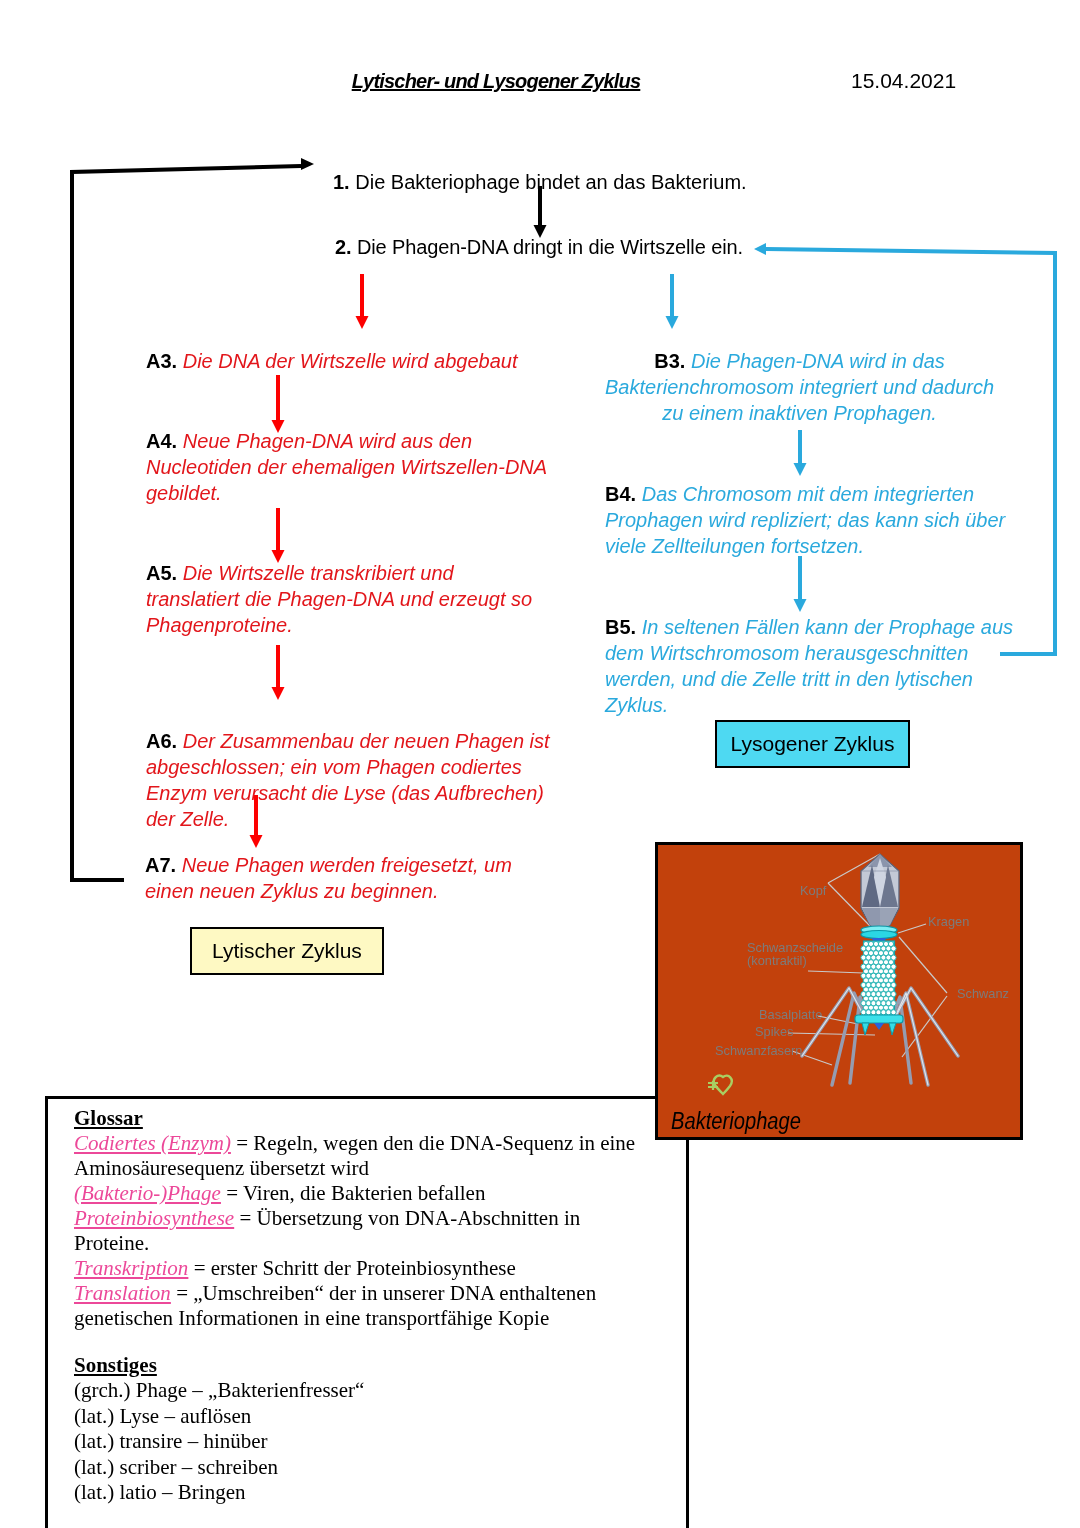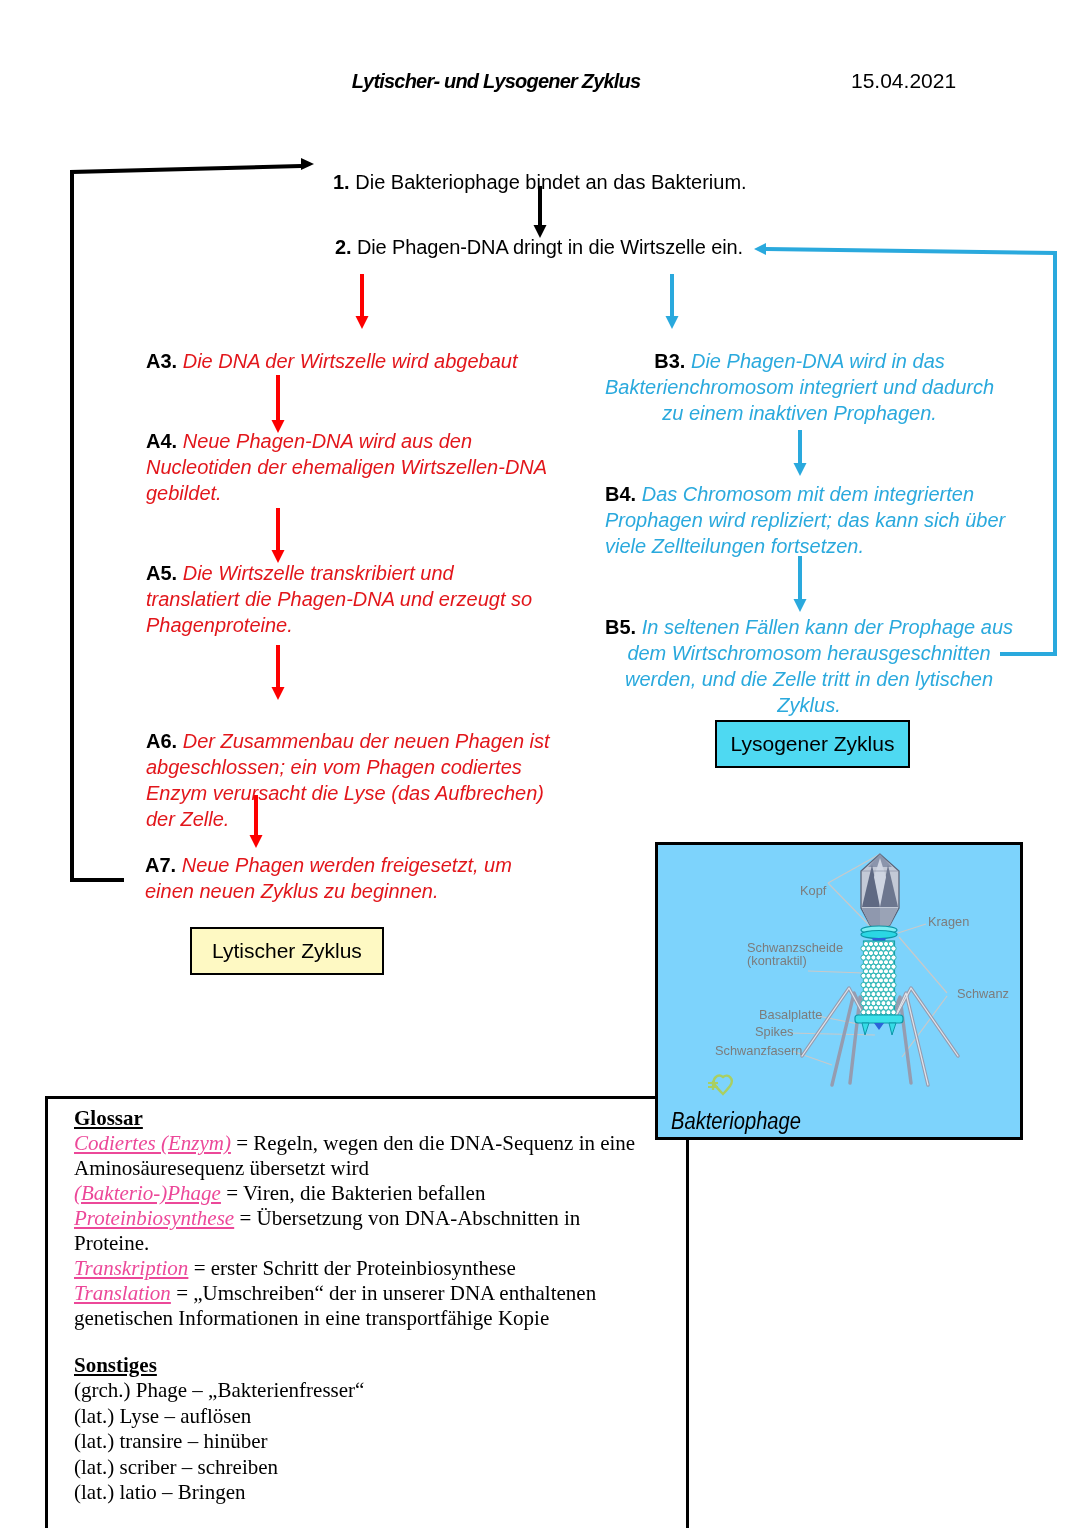--- a/index.html
+++ b/index.html
@@ -4,29 +4,29 @@
 <style>
   html,body{margin:0;padding:0;}
   body{width:1080px;height:1528px;position:relative;background:#fff;overflow:hidden;
        font-family:"Liberation Sans",sans-serif;}
   .abs{position:absolute;}
   .flow{font-size:20px;line-height:26px;color:#000;white-space:nowrap;}
   .red{color:#e2161b;font-style:italic;}
   .cyan{color:#2aa9dd;font-style:italic;}
   .num{font-weight:bold;color:#000;font-style:normal;}
   #title{left:0;top:68px;width:992px;text-align:center;font-size:20px;font-weight:bold;
-         font-style:italic;letter-spacing:-0.8px;line-height:26px;}
+         font-style:italic;text-decoration:underline;letter-spacing:-0.8px;line-height:26px;}
   #date{left:851px;top:68px;font-size:21px;line-height:26px;}
   .boxlabel{border:2px solid #000;text-align:center;font-size:21px;}
   #gloss{left:45px;top:1096px;width:644px;height:498px;border:3px solid #000;
          font-family:"Liberation Serif",serif;font-size:21px;line-height:25px;color:#000;
          box-sizing:border-box;padding:7px 0 0 26px;}
   .gterm{color:#ec4899;font-style:italic;text-decoration:underline;}
   .ghead{font-weight:bold;text-decoration:underline;display:inline-block;}
-  #fig{left:655px;top:842px;width:368px;height:298px;border:3px solid #000;background:#7dd3fc;
+  #fig{left:655px;top:842px;width:368px;height:298px;border:3px solid #000;background:#c2410c;
        box-sizing:border-box;}
 </style>
 </head>
 <body>
 
 <svg class="abs" style="left:0;top:0" width="1080" height="1528" viewBox="0 0 1080 1528">
   <polyline points="124,880 72,880 72,172 301,166" fill="none" stroke="#000" stroke-width="4"></polyline>
   <polygon points="314,164 301,158 301,170" fill="#000"></polygon>
   <line x1="540" y1="186" x2="540" y2="226" stroke="#000" stroke-width="4"></line>
   <polygon points="540,238 533.5,225 546.5,225" fill="#000"></polygon>
@@ -54,21 +54,21 @@
 <div class="abs flow" style="left:335px;top:234px;letter-spacing:-0.12px;"><span class="num">2.</span> Die Phagen-DNA dringt in die Wirtszelle ein.</div>
 
 <div class="abs flow red" style="left:146px;top:348px;"><span class="num">A3.</span> Die DNA der Wirtszelle wird abgebaut</div>
 <div class="abs flow red" style="left:146px;top:428px;"><span class="num">A4.</span> Neue Phagen-DNA wird aus den<br>Nucleotiden der ehemaligen Wirtszellen-DNA<br>gebildet.</div>
 <div class="abs flow red" style="left:146px;top:560px;"><span class="num">A5.</span> Die Wirtszelle transkribiert und<br>translatiert die Phagen-DNA und erzeugt so<br>Phagenproteine.</div>
 <div class="abs flow red" style="left:146px;top:728px;"><span class="num">A6.</span> Der Zusammenbau der neuen Phagen ist<br>abgeschlossen; ein vom Phagen codiertes<br>Enzym verursacht die Lyse (das Aufbrechen)<br>der Zelle.</div>
 <div class="abs flow red" style="left:145px;top:852px;"><span class="num">A7.</span> Neue Phagen werden freigesetzt, um<br>einen neuen Zyklus zu beginnen.</div>
 
 <div class="abs flow cyan" style="left:605px;top:348px;text-align:center;"><span class="num">B3.</span> Die Phagen-DNA wird in das<br>Bakterienchromosom integriert und dadurch<br>zu einem inaktiven Prophagen.</div>
 <div class="abs flow cyan" style="left:605px;top:481px;"><span class="num">B4.</span> Das Chromosom mit dem integrierten<br>Prophagen wird repliziert; das kann sich über<br>viele Zellteilungen fortsetzen.</div>
-<div class="abs flow cyan" style="left:605px;top:614px;text-align:center;"><span class="num">B5.</span> In seltenen Fällen kann der Prophage aus<br>dem Wirtschromosom herausgeschnitten<br>werden, und die Zelle tritt in den lytischen<br>Zyklus.</div>
+<div class="abs flow cyan" style="left:605px;top:614px;"><span class="num">B5.</span> In seltenen Fällen kann der Prophage aus<br>dem Wirtschromosom herausgeschnitten<br>werden, und die Zelle tritt in den lytischen<br>Zyklus.</div>
 
 <div class="abs boxlabel" style="left:190px;top:927px;width:190px;height:44px;background:#fef9c3;line-height:44px;">Lytischer Zyklus</div>
 <div class="abs boxlabel" style="left:715px;top:720px;width:191px;height:44px;background:#4ed9f2;line-height:44px;">Lysogener Zyklus</div>
 
 <div class="abs" id="gloss">
   <div class="ghead">Glossar</div>
   <div><span class="gterm">Codiertes (Enzym)</span> = Regeln, wegen den die DNA-Sequenz in eine<br>Aminosäuresequenz übersetzt wird</div>
   <div><span class="gterm">(Bakterio-)Phage</span> = Viren, die Bakterien befallen</div>
   <div><span class="gterm">Proteinbiosynthese</span> = Übersetzung von DNA-Abschnitten in<br>Proteine.</div>
   <div><span class="gterm">Transkription</span> = erster Schritt der Proteinbiosynthese</div>

